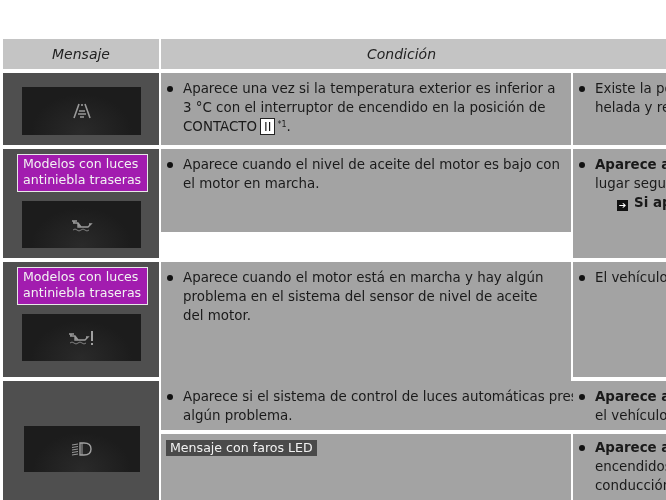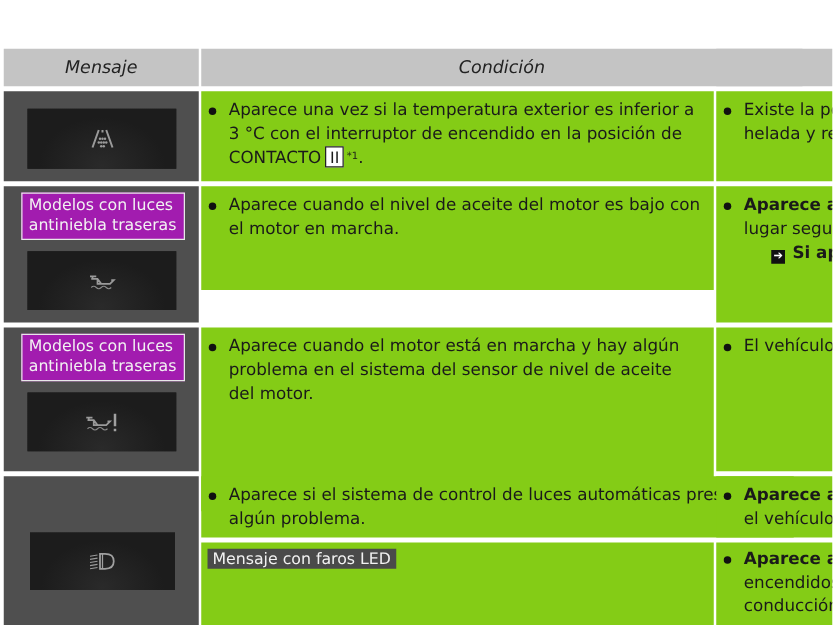--- a/index.html
+++ b/index.html
@@ -1,21 +1,21 @@
 <!DOCTYPE html>
 <html><head>
   <meta charset="utf-8">
   <style>
     html, body { margin: 0; padding: 0; background: #ffffff; }
     body { width: 666px; height: 500px; overflow: hidden; position: relative;
            font-family: "DejaVu Sans", "Liberation Sans", sans-serif; color: #1a1a1a; }
     .abs { position: absolute; box-sizing: border-box; }
     .hdr { background: #c4c4c4; font-size: 14px; display: flex; align-items: center; justify-content: center; color: #222; font-style: italic; }
     .msgcell { background: #4f4f4f; }
-    .cell { background: #84cc16; font-size: 13.4px; line-height: 19px; }
+    .cell { background: #a3a3a3; font-size: 13.4px; line-height: 19px; }
     .screen { position: absolute; background: #1c1c1c;
               background-image: radial-gradient(ellipse at 50% 95%, #2a2a2a 0%, #1c1c1c 60%);
               display: flex; align-items: center; justify-content: center; }
     .tag { position: absolute; border: 1.2px solid #e8e8e8; color: #f2f2f2; background: #a21caf;
            font-size: 12.6px; line-height: 16px; padding: 1px 5px 1px 5px; box-sizing: border-box; }
     .bullet { position: relative; padding-left: 22px; }
     .bullet::before { content: ""; position: absolute; left: 6px; top: 7px; width: 6px; height: 6px; border-radius: 50%; background: #111; }
     .pos-box { display: inline-block; border: 1.2px solid #222; padding: 0 3px; line-height: 15px; font-size: 12.5px; background: #fff; margin-left: 3px; }
     sup { font-size: 8px; vertical-align: top; position: relative; top: -2px; margin-left: 2px; }
     .inline-tag { display: inline-block; background: #4a4a4a; color: #f2f2f2; font-size: 12.6px; line-height: 16px; padding: 0 4px; }

